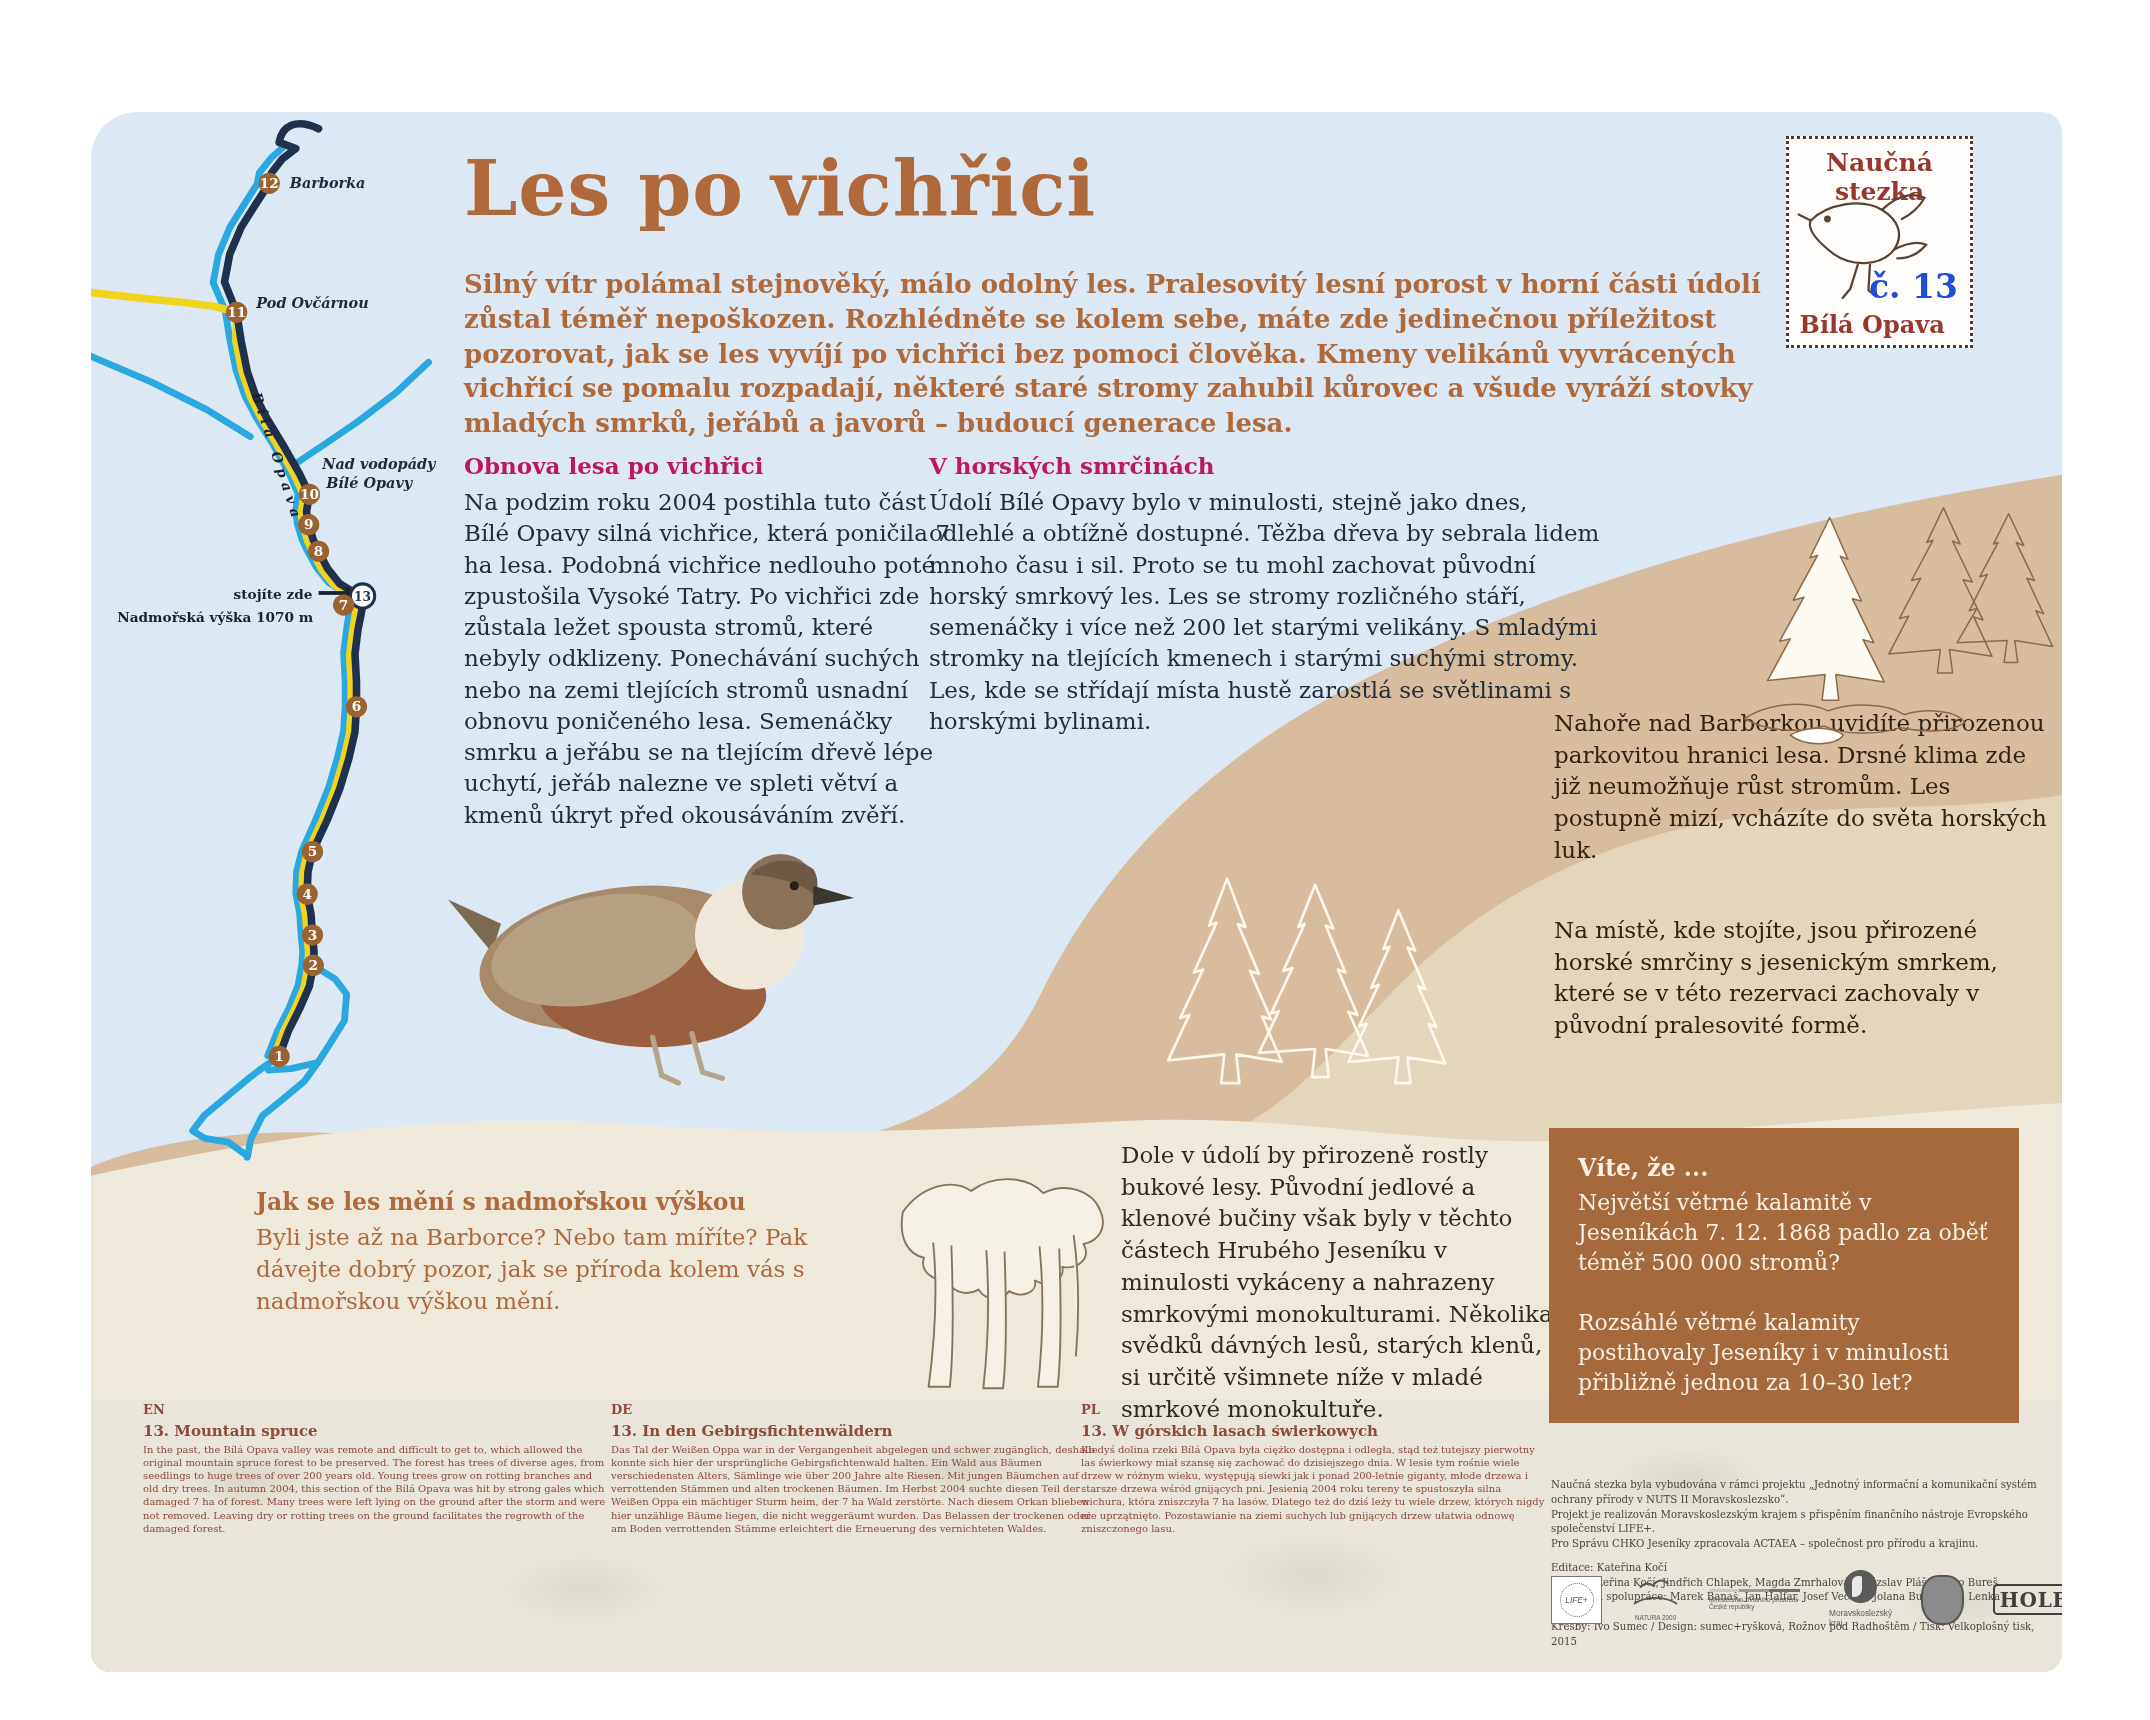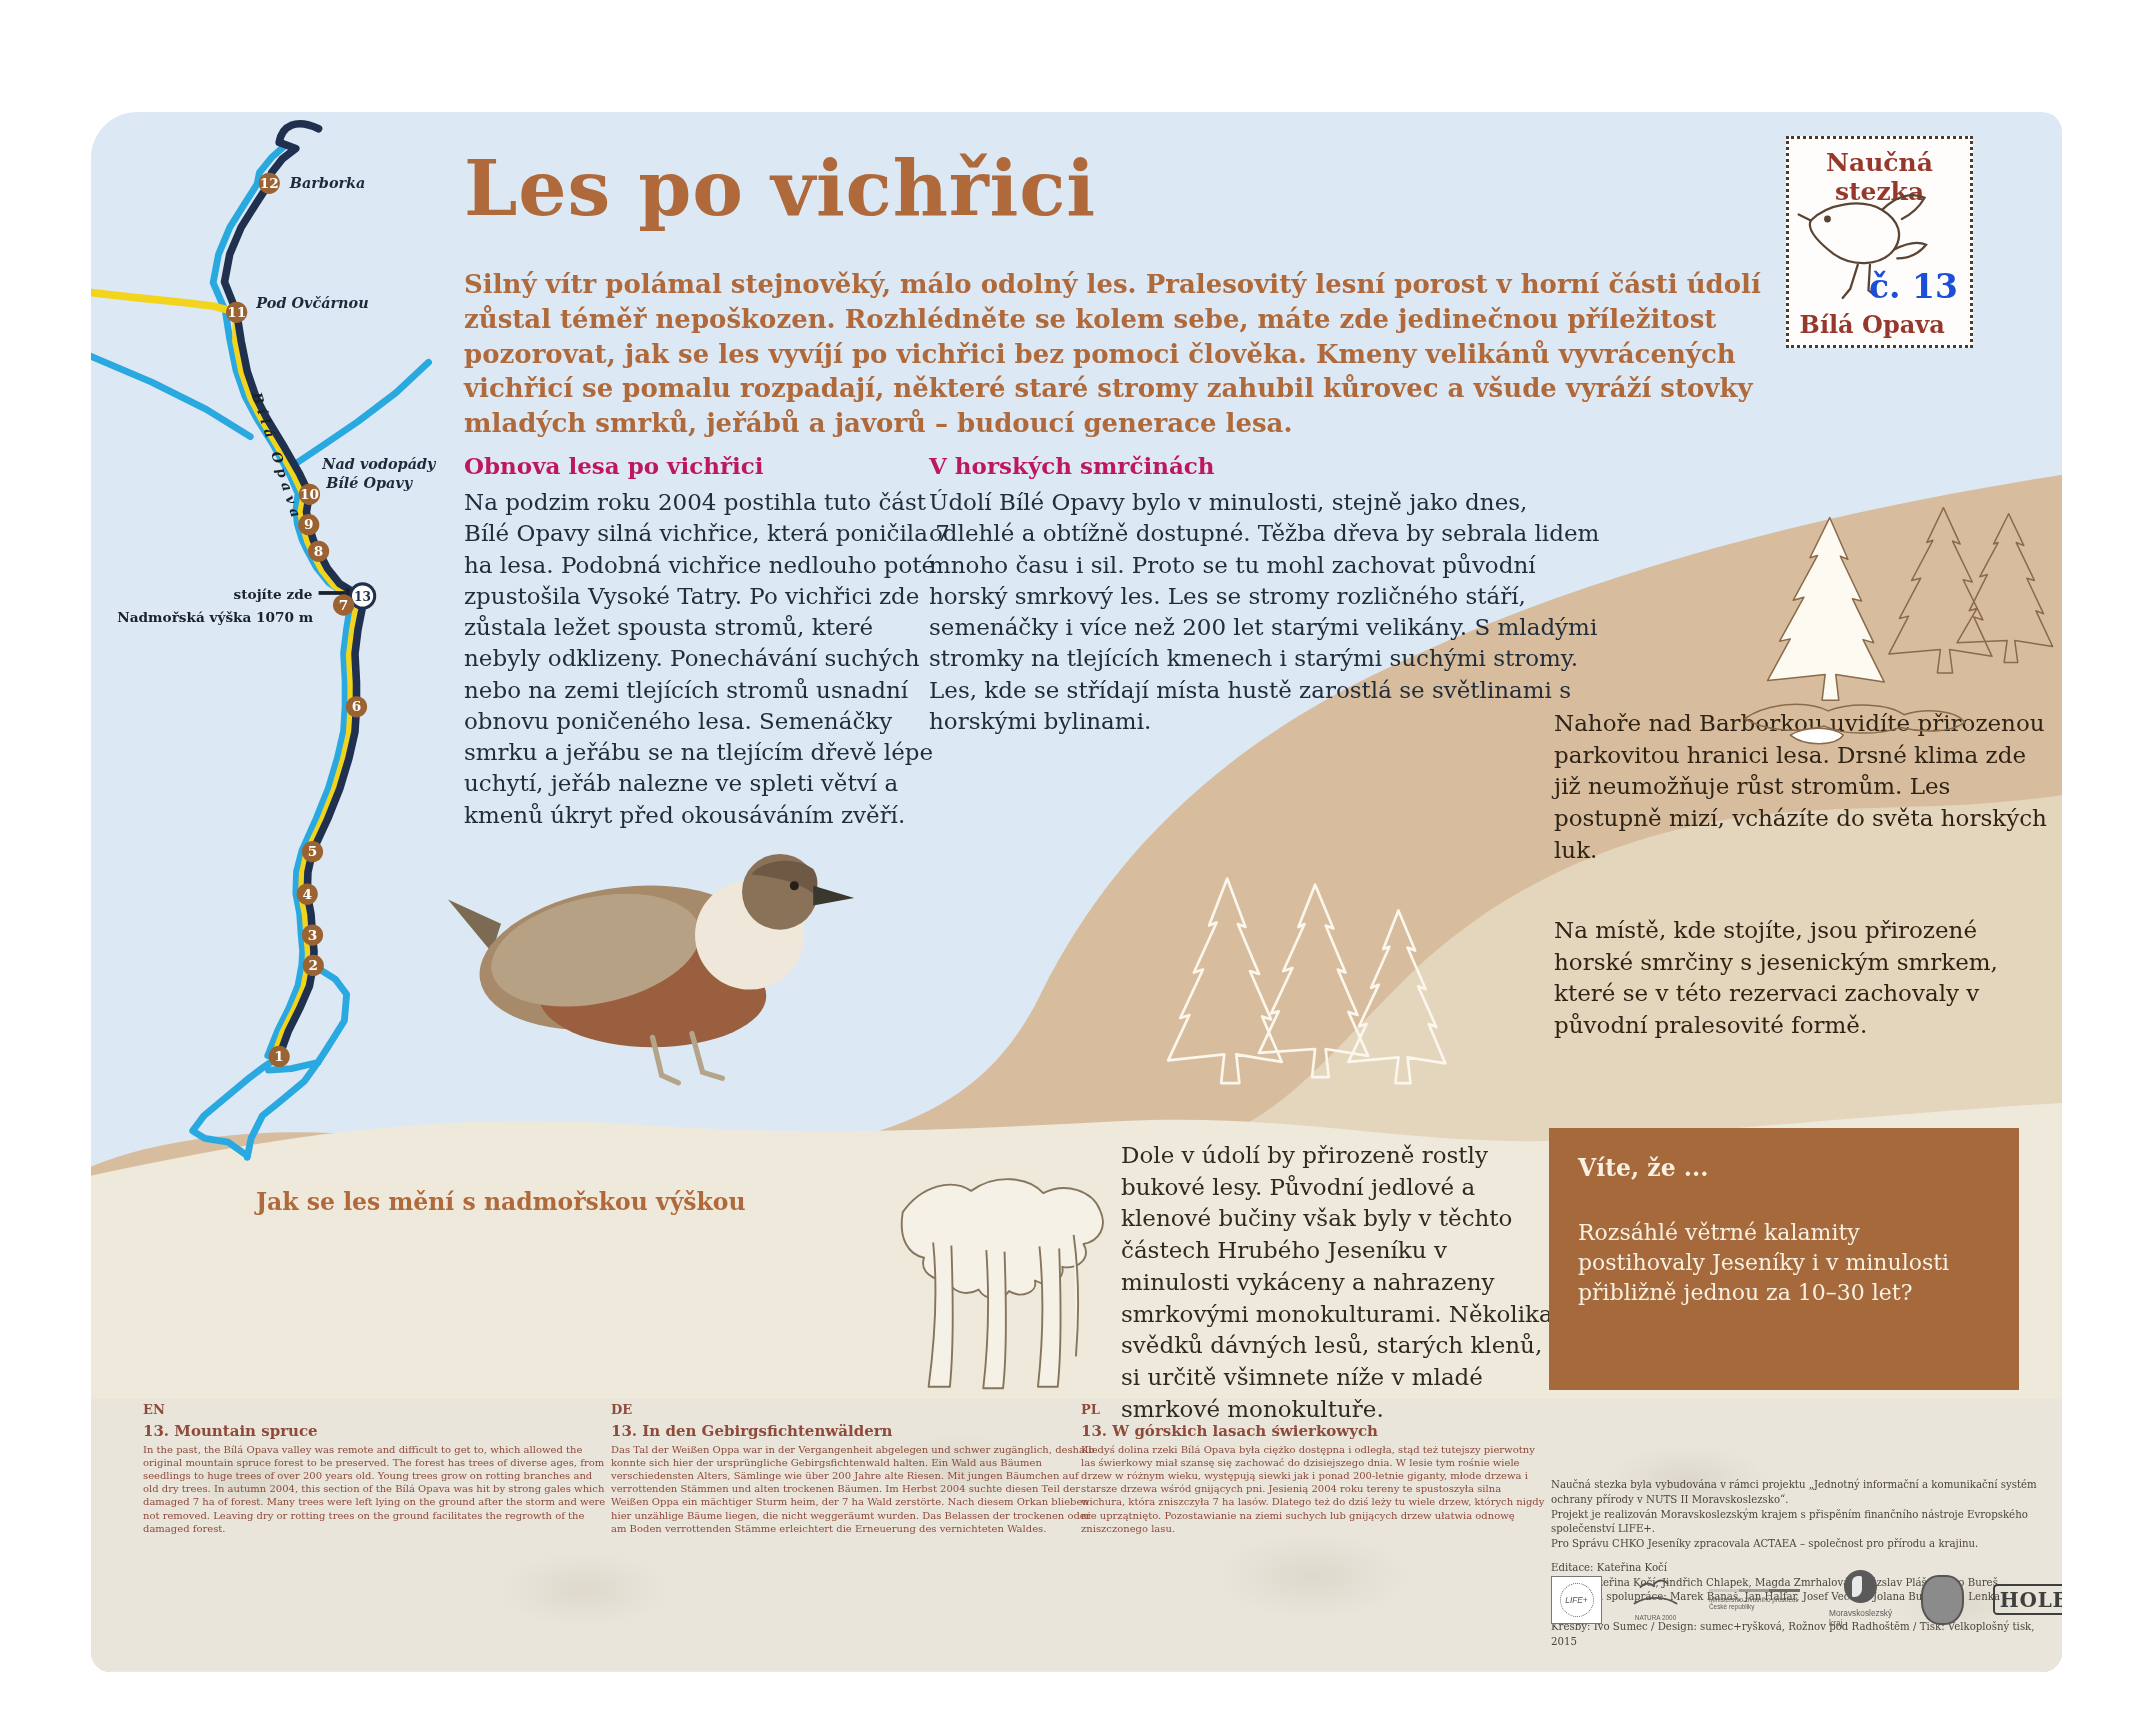--- a/index.html
+++ b/index.html
@@ -269,25 +269,27 @@
     <g stroke="#85755c" stroke-width="2.5" fill="#f6f1e6" stroke-linejoin="round">
       <path d="M30,120 C55,85 95,75 120,92 C150,70 195,72 215,95 C245,80 280,92 290,118 C300,140 288,158 268,162 C278,180 262,196 240,192 C244,210 222,220 204,210 C208,226 186,234 170,224 C160,238 138,236 130,222 C112,232 92,224 90,208 C70,212 52,198 58,180 C38,176 24,156 30,120 Z"></path>
       <path d="M70,160 C76,220 72,290 64,350 L92,350 C98,290 96,220 94,164"></path>
       <path d="M140,170 C144,230 142,300 136,352 L162,352 C168,300 166,230 164,172"></path>
       <path d="M210,165 C216,225 214,295 208,350 L234,350 C240,295 238,225 236,168"></path>
       <path d="M255,150 C262,200 262,260 258,310"></path>
     </g>
   </svg>
 
   <div class="abs jak-head">Jak se les mění s nadmořskou výškou</div>
+  <div class="abs jak-body">Byli jste až na Barborce? Nebo tam míříte? Pak dávejte dobrý pozor, jak se příroda kolem vás s nadmořskou výškou mění.</div>
 
   <div class="abs dole">Dole v údolí by přirozeně rostly bukové lesy. Původní jedlové a klenové bučiny však byly v těchto částech Hrubého Jeseníku v minulosti vykáceny a nahrazeny smrkovými monokulturami. Několika svědků dávných lesů, starých klenů, si určitě všimnete níže v mladé smrkové monokultuře.</div>
 
   <div class="abs vite-box">
     <div class="vite-head">Víte, že ...</div>
+    <div class="vite-p">Největší větrné kalamitě v Jeseníkách 7. 12. 1868 padlo za oběť téměř 500 000 stromů?</div>
     <div class="vite-gap"></div>
     <div class="vite-p">Rozsáhlé větrné kalamity postihovaly Jeseníky i v minulosti přibližně jednou za 10–30 let?</div>
   </div>
 
   <div class="abs lang-col col-en">
     <div class="lang-tag">EN</div>
     <div class="lang-head">13. Mountain spruce</div>
     <div class="lang-body">In the past, the Bílá Opava valley was remote and difficult to get to, which allowed the original mountain spruce forest to be preserved. The forest has trees of diverse ages, from seedlings to huge trees of over 200 years old. Young trees grow on rotting branches and old dry trees. In autumn 2004, this section of the Bílá Opava was hit by strong gales which damaged 7 ha of forest. Many trees were left lying on the ground after the storm and were not removed. Leaving dry or rotting trees on the ground facilitates the regrowth of the damaged forest.</div>
   </div>
   <div class="abs lang-col col-de">

